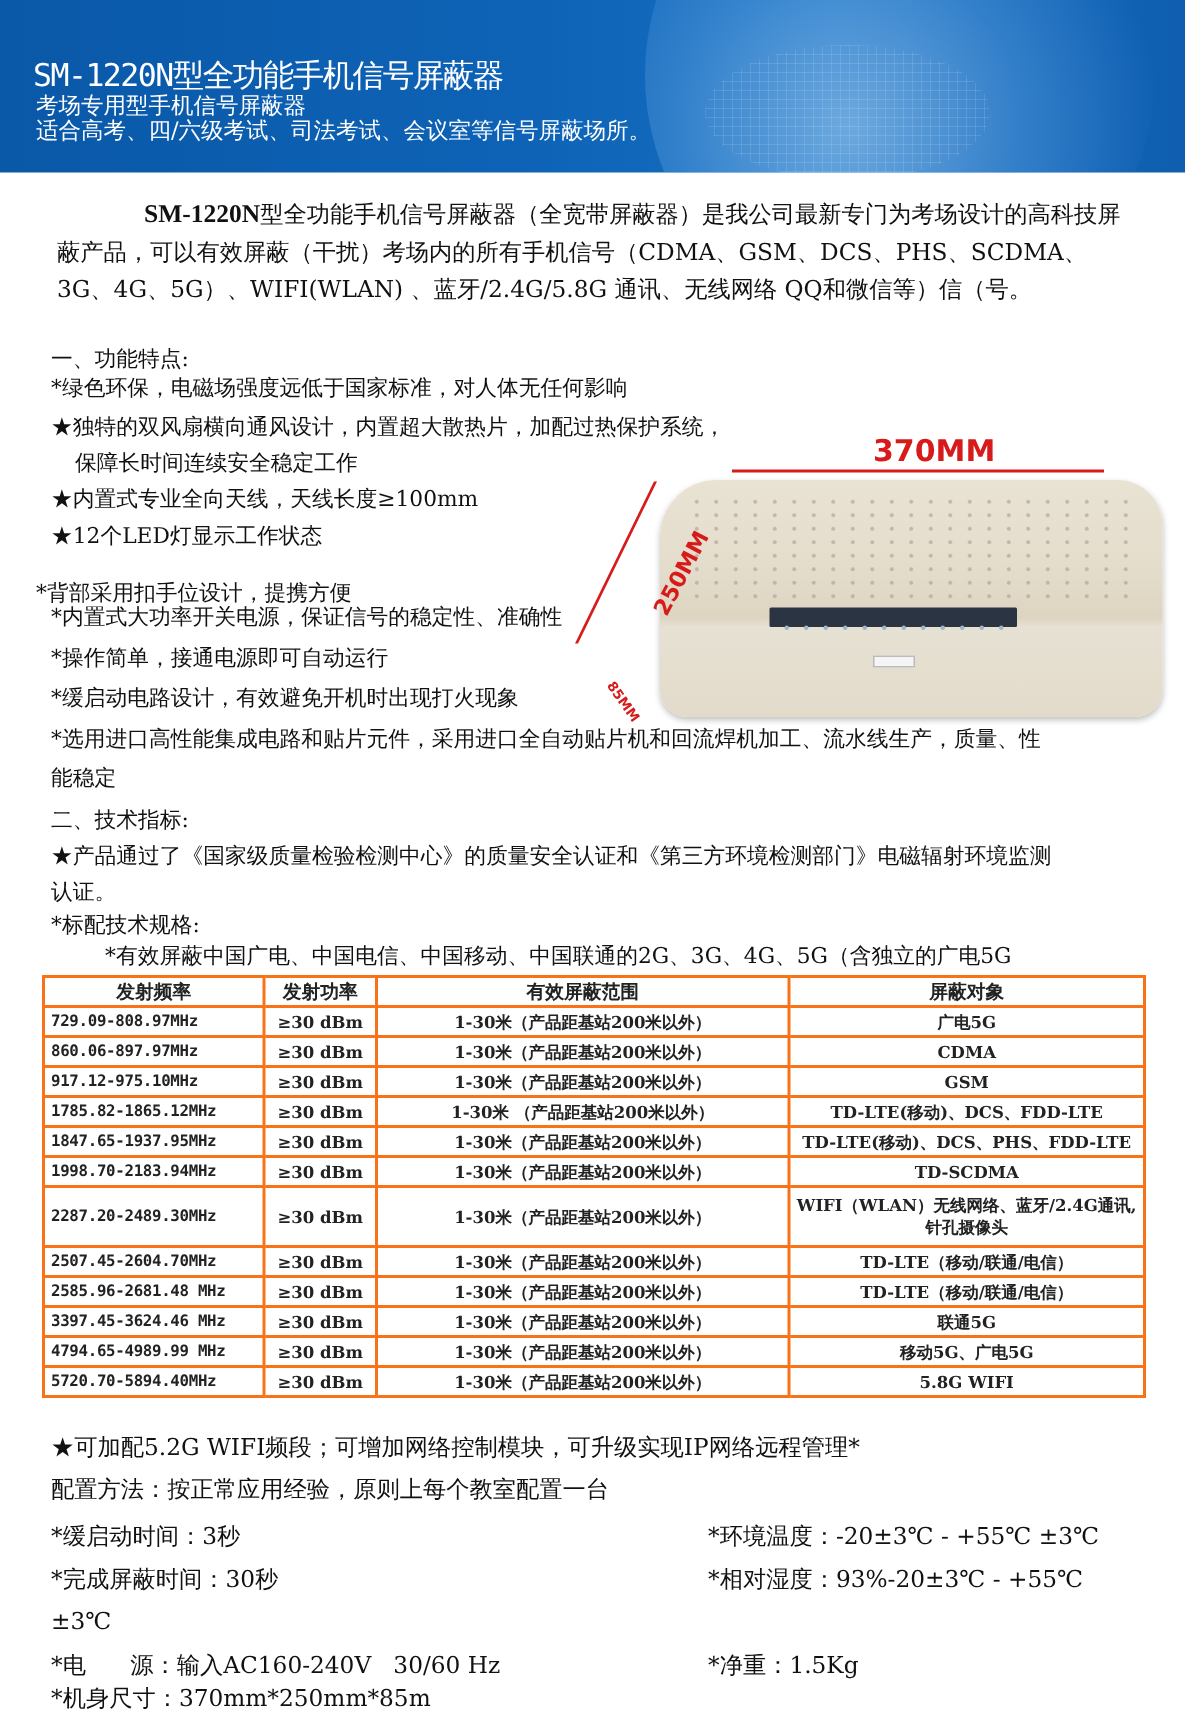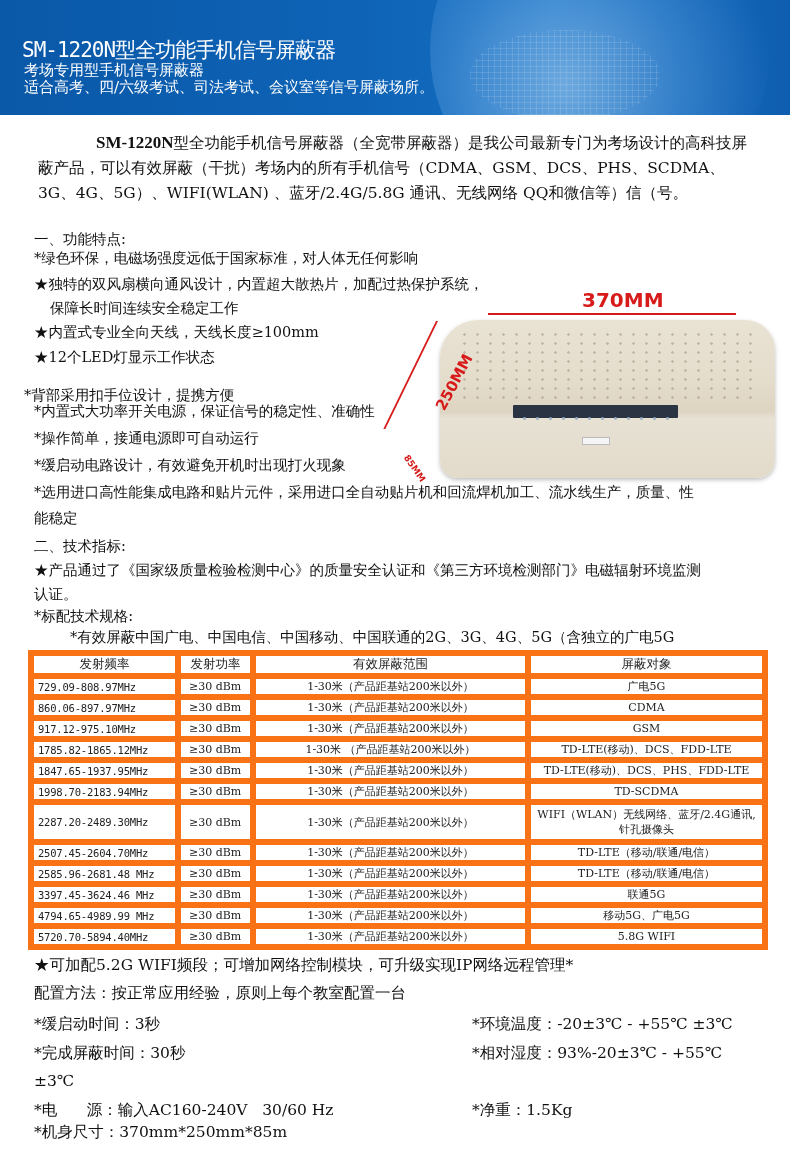--- a/index.html
+++ b/index.html
@@ -56,21 +56,21 @@
     background: #2b3443; border-radius: 1px;
   }
   .product .panel span { display: inline-block; width: 3px; height: 3px; border-radius: 50%; background: #9fb3c9; margin: 3px 0 0 10px; }
   .product .label-sticker { position: absolute; left: 172px; top: 152px; width: 28px; height: 8px; background: #f5f5f5; border: 1px solid #bbb; }
 
   table.spec {
     position: absolute; left: 28px; top: 650px; width: 734px;
     border-collapse: collapse; font-size: 11px; table-layout: fixed;
     font-family: "DejaVu Serif", "Liberation Serif", serif;
   }
-  table.spec th, table.spec td { border: 6px solid #f97316; height: 20px; padding: 0 4px; font-weight: normal; color: #222; }
+  table.spec th, table.spec td { border: 2px solid #f97316; height: 20px; padding: 0 4px; font-weight: bold; color: #222; }
   table.spec th { font-size: 12.5px; text-align: center; }
   table.spec td.freq { text-align: left; padding-left: 4px; font-family: "DejaVu Sans Mono", "Liberation Mono", monospace; font-size: 10.5px; letter-spacing: -0.2px; }
   table.spec td.power { text-align: left; padding-left: 8px; }
   table.spec td.range { text-align: center; }
   table.spec td.target { text-align: center; line-height: 15px; }
   table.spec tr.tall td { height: 40px; }
 
   .big { position: absolute; font-size: 15.5px; white-space: nowrap; color: #111; }
 </style>
 </head>

